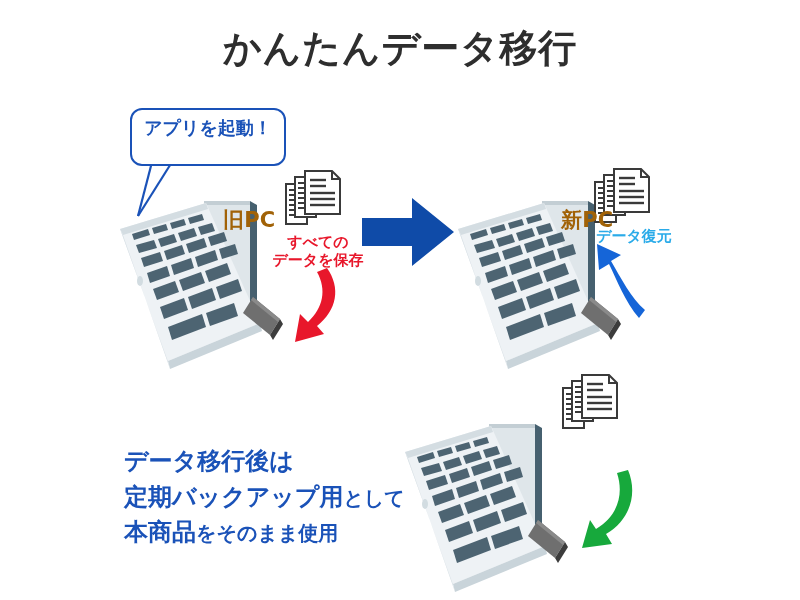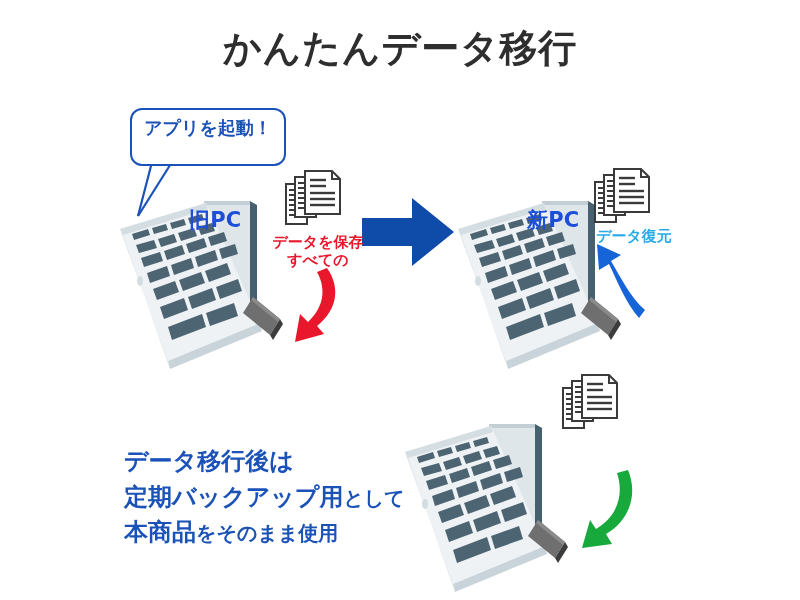--- a/index.html
+++ b/index.html
@@ -92,24 +92,25 @@
 
   #laptop-old   { left: 110px; top: 195px; }
   #laptop-new   { left: 448px; top: 195px; }
   #laptop-backup{ left: 395px; top: 418px; }
 
   
   .pc-label {
     position: absolute;
     font-size: 21px;
     font-weight: bold;
-    color: #1d4ed8;
+    color: #a16207;
     white-space: nowrap;
     z-index: 7;
     letter-spacing: 0.01em;
+    margin-left: 34px;
   }
   #label-old-pc { left: 189px; top: 206px; }
   #label-new-pc { left: 527px; top: 206px; }
 
   
   .docstack {
     position: absolute;
     width: 66px;
     height: 64px;
     z-index: 6;
@@ -401,22 +402,22 @@
         <path d="M27 12 H43"></path>
         <path d="M27 18 H43"></path>
         <path d="M27 25 H52"></path>
         <path d="M27 31 H52"></path>
         <path d="M27 37 H52"></path>
       </g>
     </svg>
   </div>
 
   <div class="caption" id="caption-save">
+    <span class="cap-line">すべての</span>
     <span class="cap-line">データを保存</span>
-    <span class="cap-line">すべての</span>
   </div>
 
   <div class="caption" id="caption-restore">
     <span class="cap-line">データ復元</span>
   </div>
 
   <div class="caption" id="caption-backup">
   </div>
 
   <svg class="arrow-svg" id="arrow-big-blue" viewBox="0 0 96 72">

